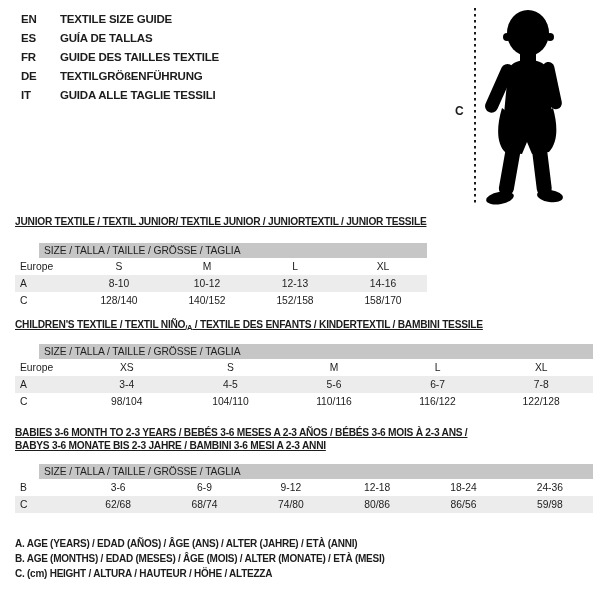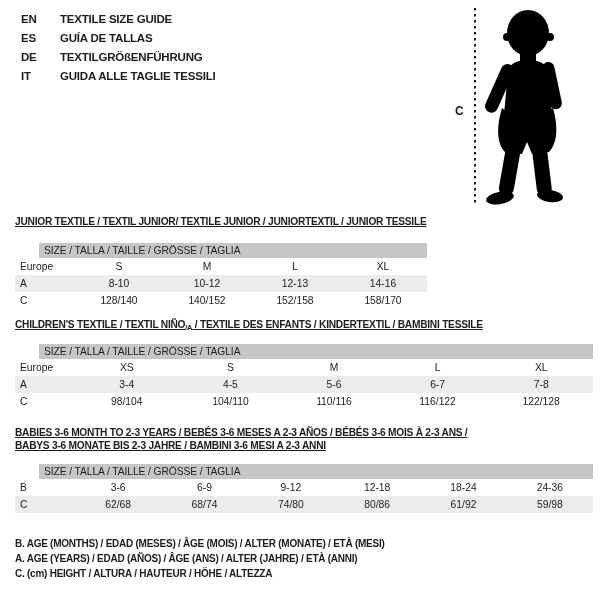--- a/index.html
+++ b/index.html
@@ -48,20 +48,24 @@
 <div class="page">
 
   <div class="lang-list">
     <div class="lang-row">
       <span class="lang-code">EN</span>
       <span class="lang-label">TEXTILE SIZE GUIDE</span>
     </div>
     <div class="lang-row">
       <span class="lang-code">ES</span>
       <span class="lang-label">GUÍA DE TALLAS</span>
+    </div>
+    <div class="lang-row">
+      <span class="lang-code">FR</span>
+      <span class="lang-label">GUIDE DES TAILLES TEXTILE</span>
     </div>
     <div class="lang-row">
       <span class="lang-code">DE</span>
       <span class="lang-label">TEXTILGRÖßENFÜHRUNG</span>
     </div>
     <div class="lang-row">
       <span class="lang-code">IT</span>
       <span class="lang-label">GUIDA ALLE TAGLIE TESSILI</span>
     </div>
   </div>
@@ -163,24 +167,24 @@
       <span class="val">12-18</span>
       <span class="val">18-24</span>
       <span class="val">24-36</span>
     </div>
     <div class="trow c6 alt">
       <span class="lbl">C</span>
       <span class="val">62/68</span>
       <span class="val">68/74</span>
       <span class="val">74/80</span>
       <span class="val">80/86</span>
-      <span class="val">61/92</span>
+      <span class="val">86/56</span>
       <span class="val">59/98</span>
     </div>
   </div>
 
   <div class="footnotes">
+    <div>A. AGE (YEARS) / EDAD (AÑOS) / ÂGE (ANS) / ALTER (JAHRE) / ETÀ (ANNI)</div>
     <div>B. AGE (MONTHS) / EDAD (MESES) / ÂGE (MOIS) / ALTER (MONATE) / ETÀ (MESI)</div>
-    <div>A. AGE (YEARS) / EDAD (AÑOS) / ÂGE (ANS) / ALTER (JAHRE) / ETÀ (ANNI)</div>
     <div>C. (cm) HEIGHT / ALTURA / HAUTEUR / HÖHE / ALTEZZA</div>
   </div>
 
 </div>
 
 </body></html>

